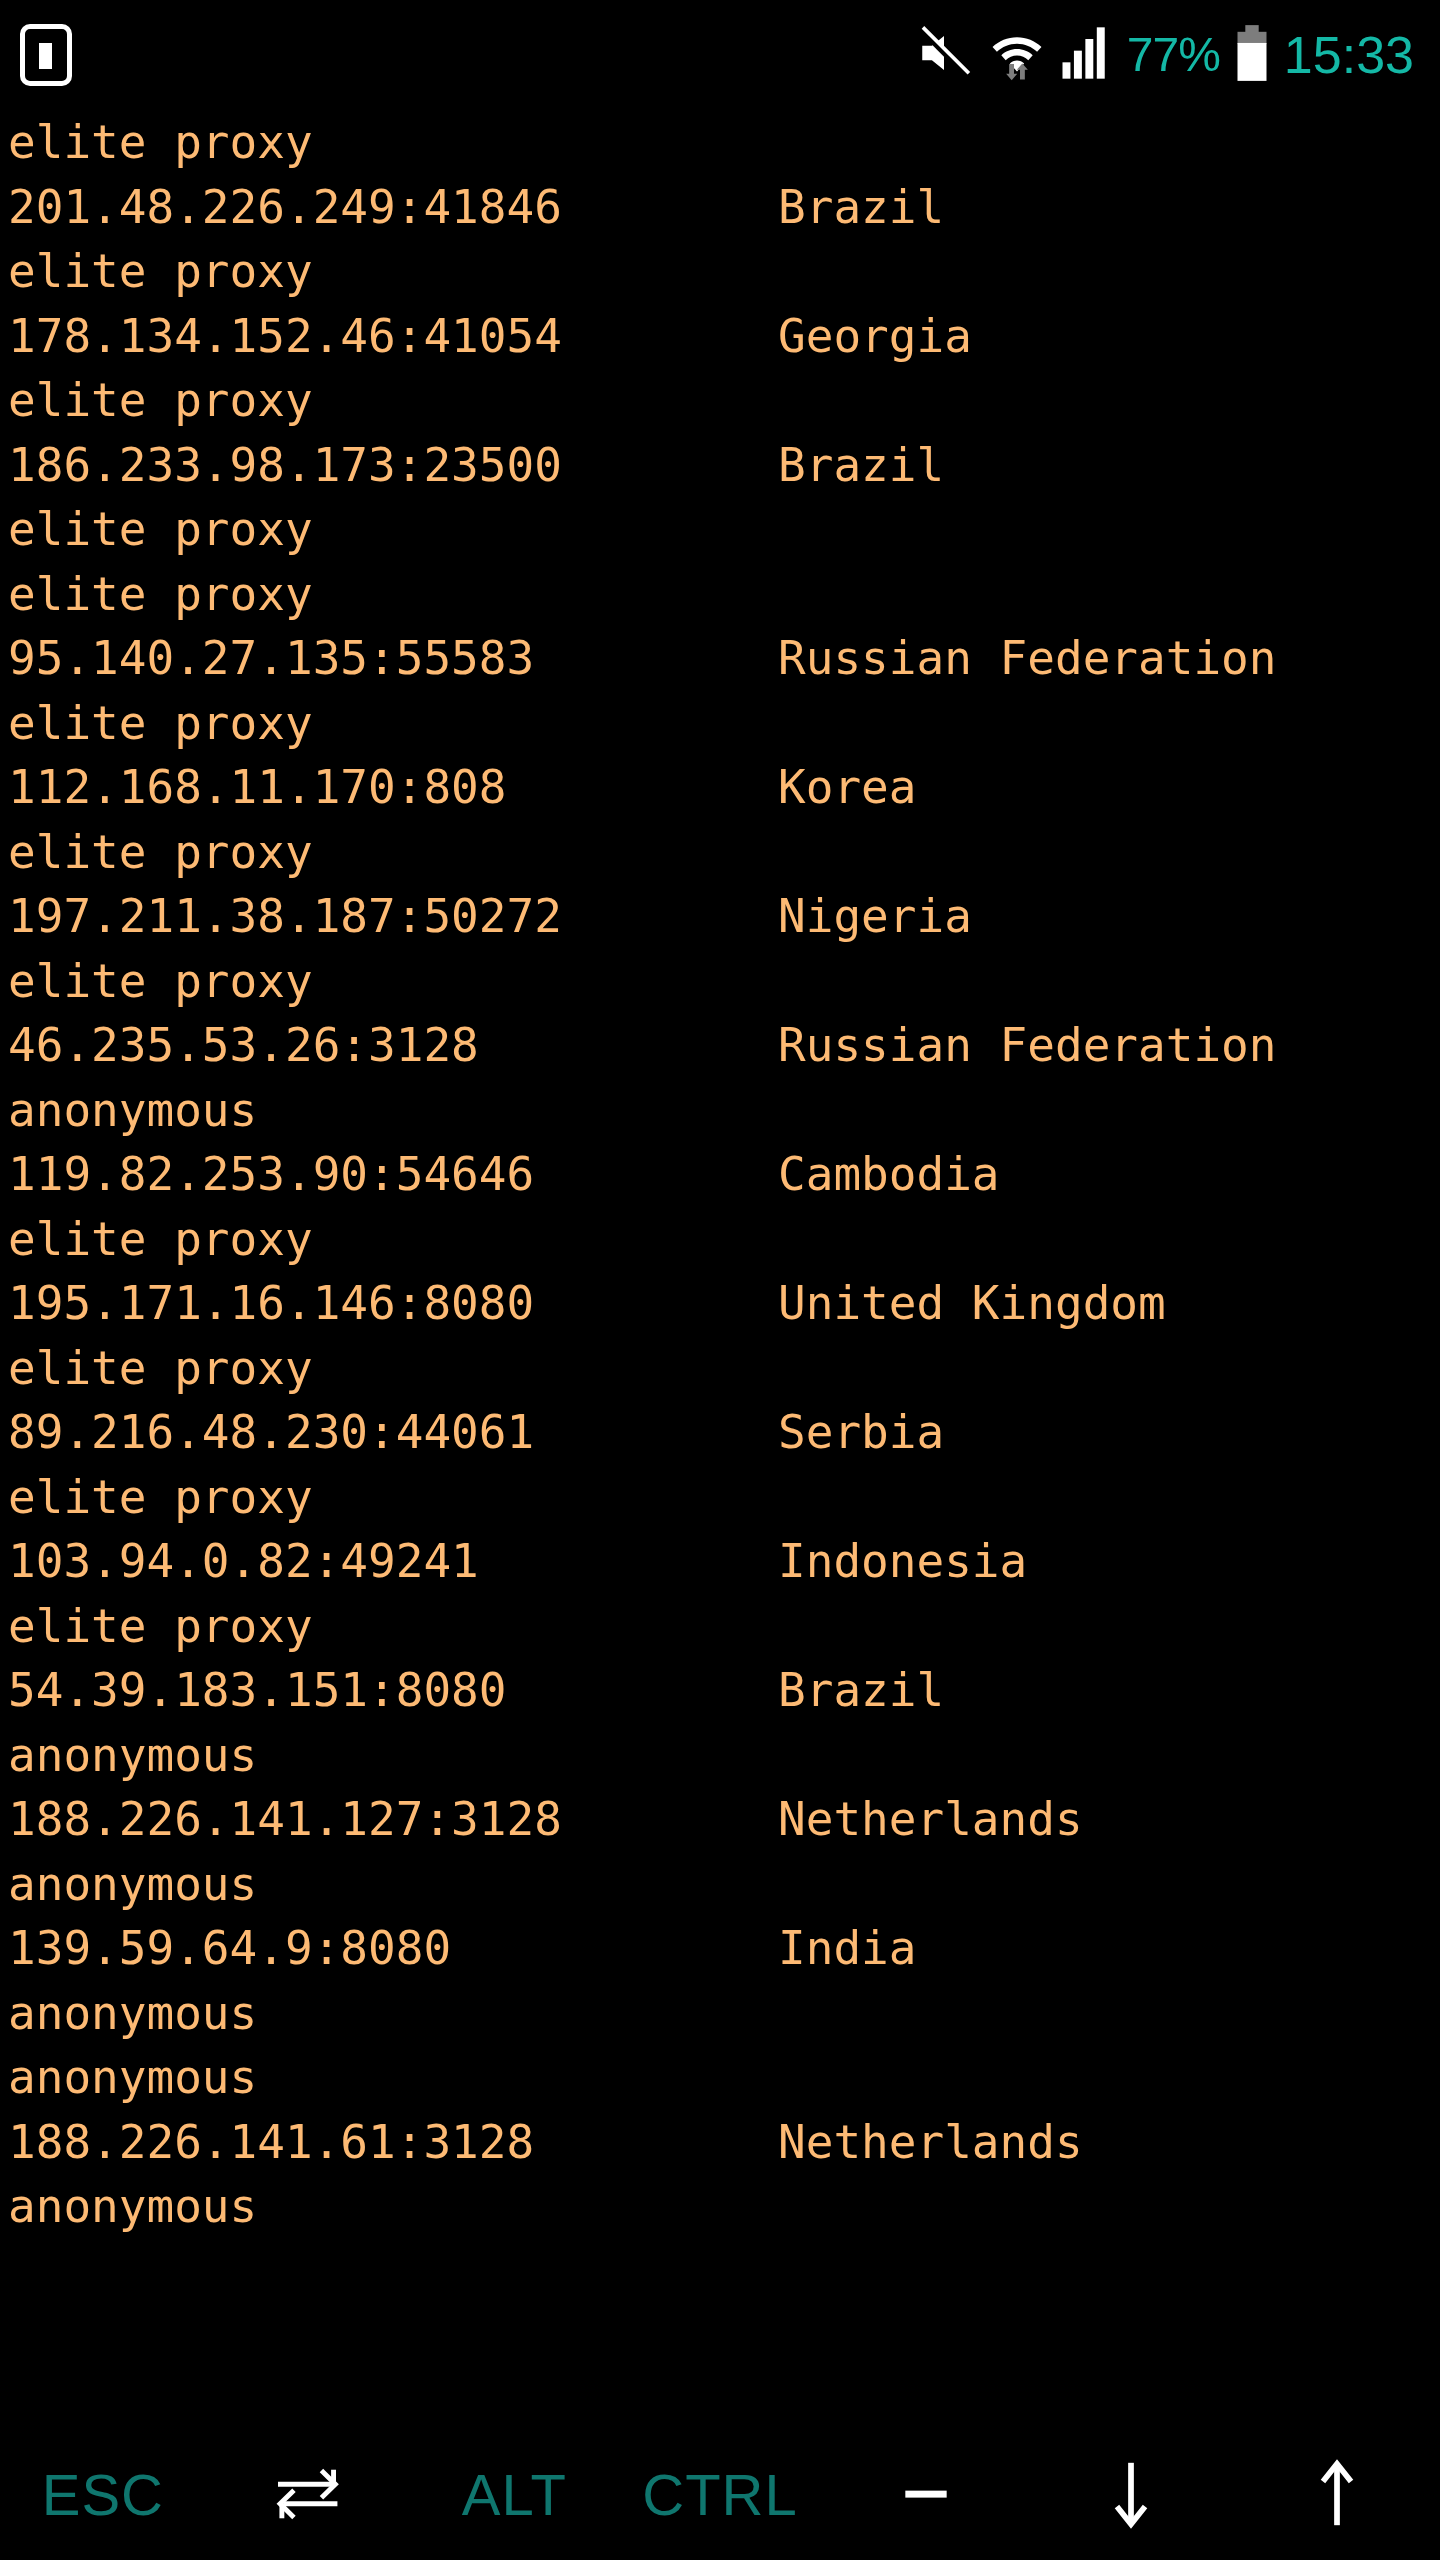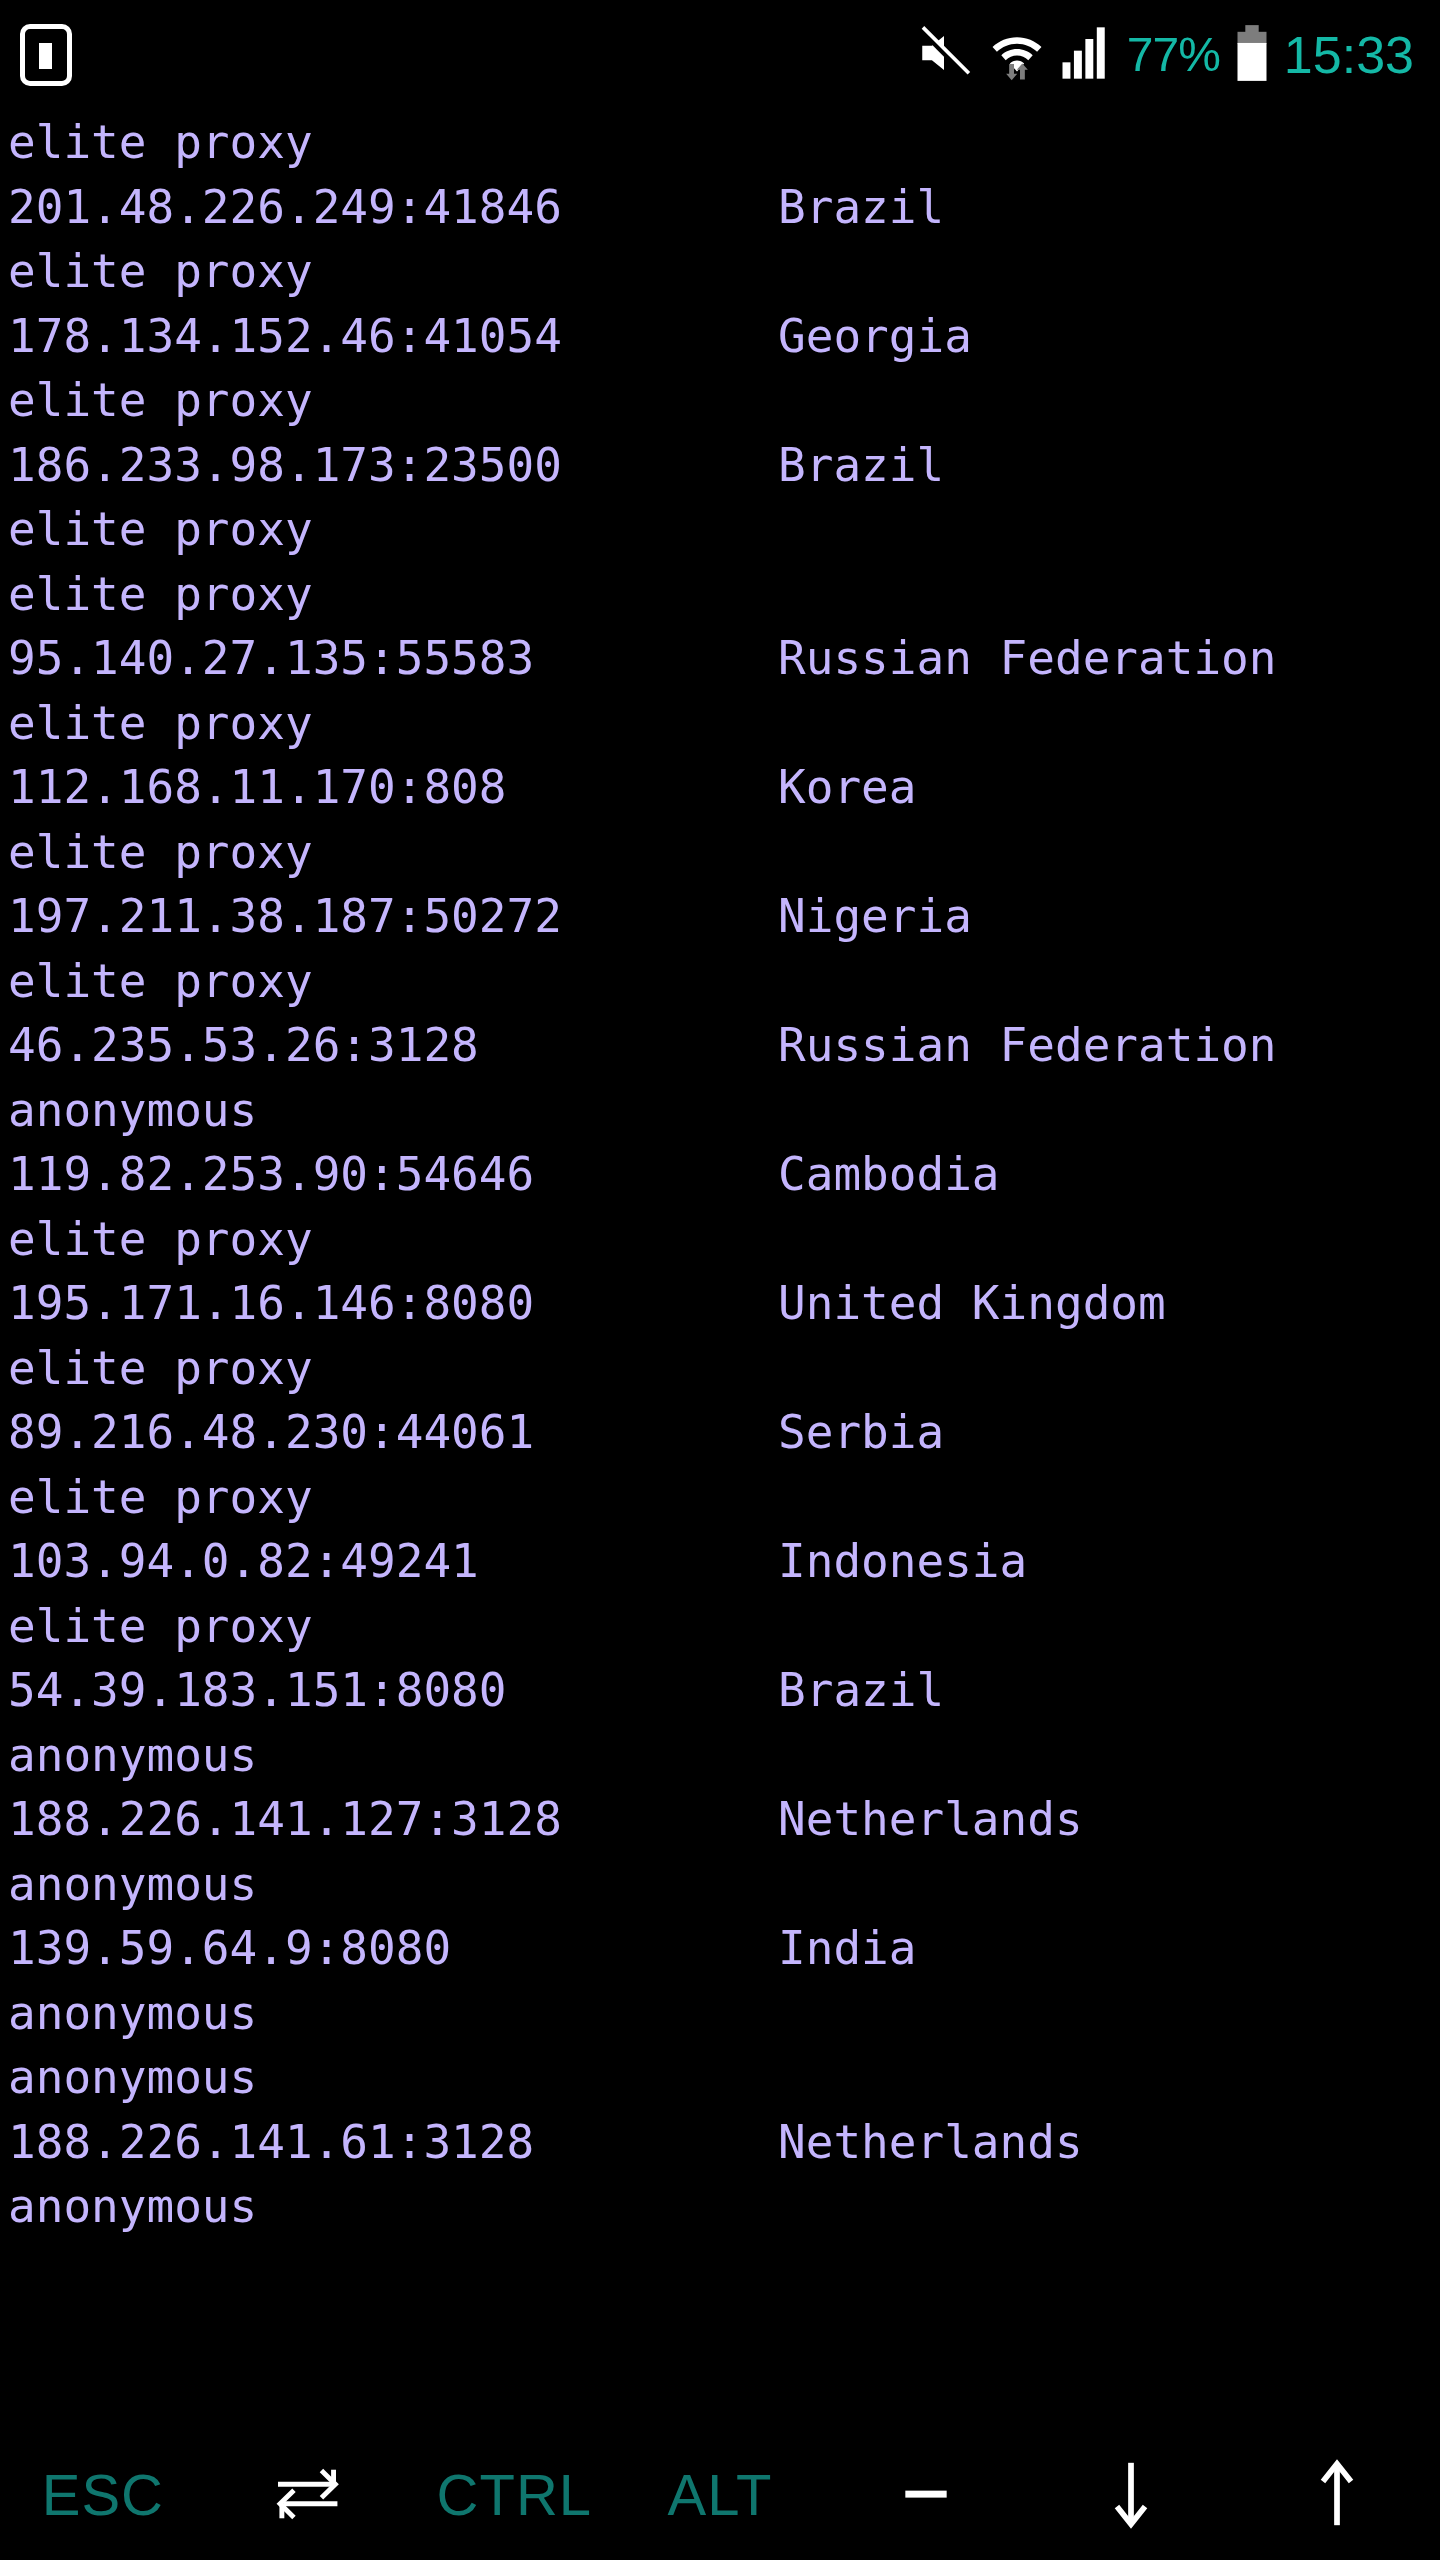--- a/index.html
+++ b/index.html
@@ -52,21 +52,21 @@
     position:absolute;
     top:110px; left:0;
     width:1440px; height:2318px;
     overflow:hidden;
     padding:0 0 0 8px;
   }
   .tline{
     height:64.5px;
     line-height:64.5px;
     white-space:pre;
-    color:#c4b5fd;
+    color:#fdba74;
     font-size:46px;
     letter-spacing:0px;
     font-family:"DejaVu Sans Mono", monospace;
   }
   .tline .addr{ display:inline-block; width:770px; }
   .tline .country{ display:inline-block; }
 
   
   .keybar{
     position:absolute;
@@ -185,22 +185,22 @@
         <svg width="74" height="62" viewBox="0 0 28 24">
           <path d="M2 8.2 H23" stroke="#fff" stroke-width="1.9" fill="none"></path>
           <path d="M19.5 3.6 L24.2 8.2 L19.5 12.8" stroke="#fff" stroke-width="1.9" fill="none" stroke-linecap="square"></path>
           <path d="M23.5 2.6 V8.2" stroke="#fff" stroke-width="1.9"></path>
           <path d="M25 15.8 H4" stroke="#fff" stroke-width="1.9" fill="none"></path>
           <path d="M7.5 11.2 L2.8 15.8 L7.5 20.4" stroke="#fff" stroke-width="1.9" fill="none" stroke-linecap="square"></path>
           <path d="M3.5 15.8 V21.4" stroke="#fff" stroke-width="1.9"></path>
         </svg>
       </span>
     </div>
+    <div class="key">ALT</div>
     <div class="key">CTRL</div>
-    <div class="key">ALT</div>
     <div class="key glyph">
       <span>
         <svg width="62" height="62" viewBox="0 0 24 24">
           <rect x="4" y="10.7" width="16" height="2.7" fill="#fff"></rect>
         </svg>
       </span>
     </div>
     <div class="key glyph">
       <span>
         <svg width="52" height="74" viewBox="0 0 20 28">

